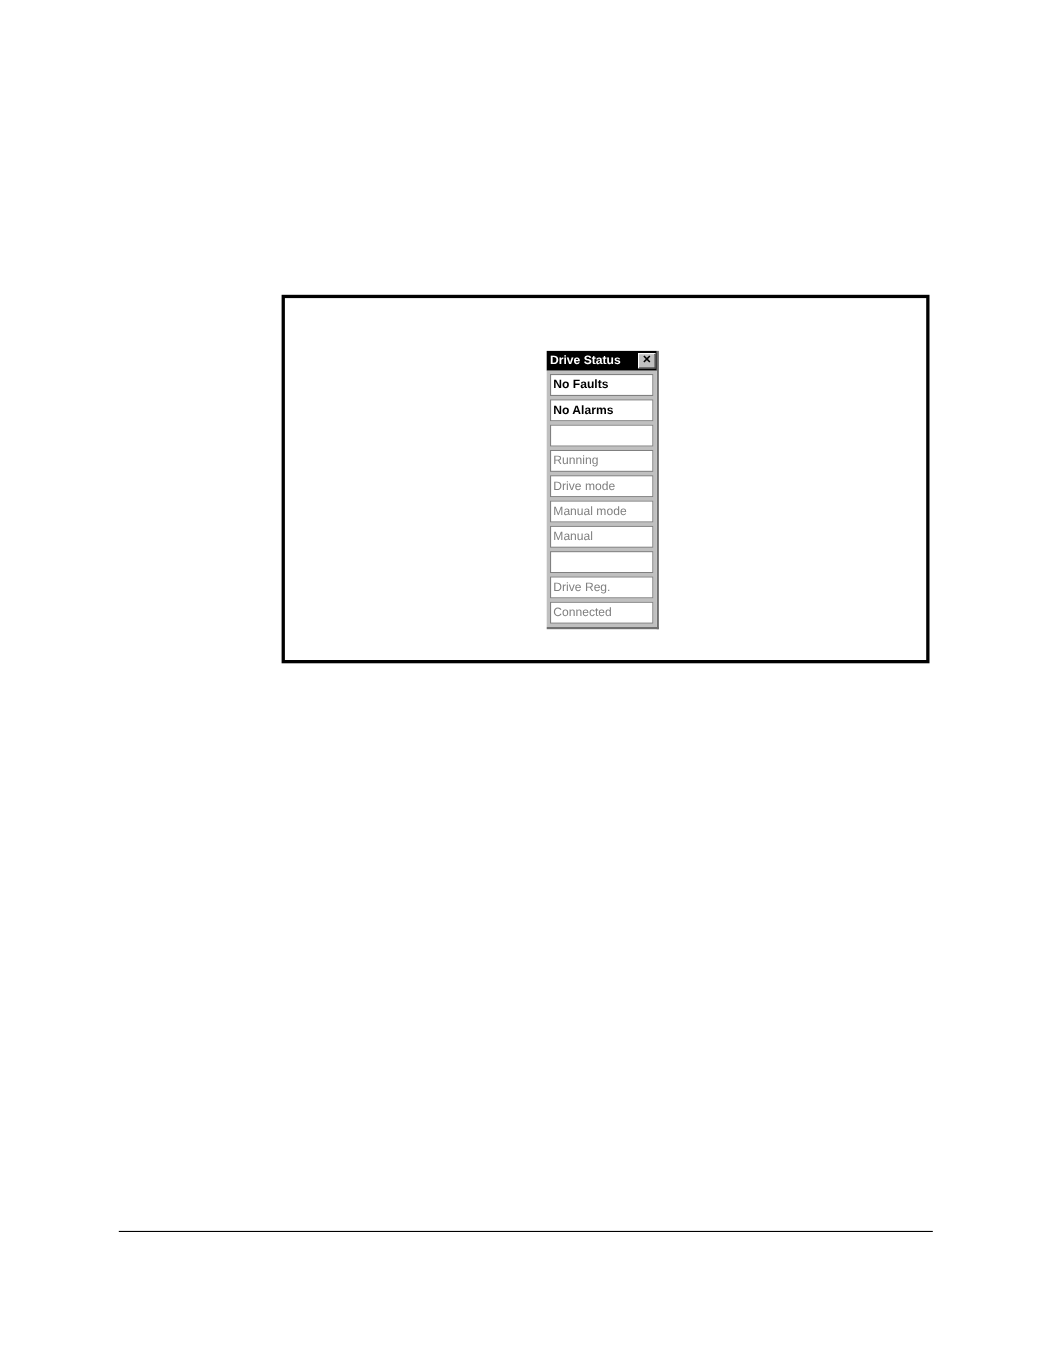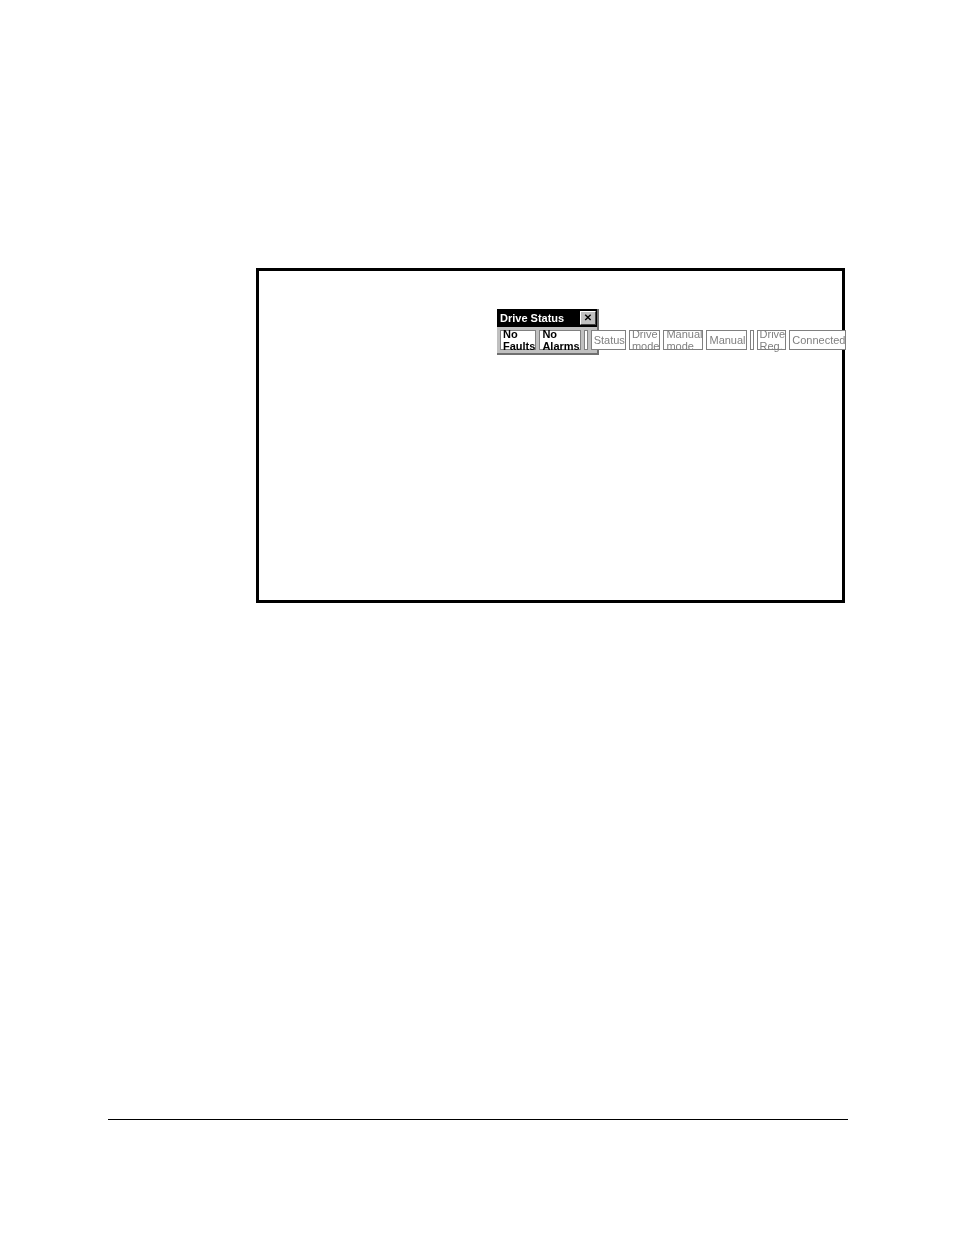--- a/index.html
+++ b/index.html
@@ -22,21 +22,21 @@
       top: 268px;
       width: 589px;
       height: 335px;
       border: 3px solid #000000;
       background: #ffffff;
     }
     
     .drive-status-panel {
       position: absolute;
       left: 238px;
-      top: 38px;
+      top: 48px;
       width: 102px;
       border-right: 2px solid #707070;
       border-bottom: 2px solid #707070;
     }
     
     .titlebar {
       background: #000000;
       color: #ffffff;
       height: 18px;
       display: flex;
@@ -71,21 +71,21 @@
       font-size: 10px;
       font-weight: bold;
       line-height: 1;
       font-family: Arial, sans-serif;
     }
     
     .status-body {
       background: #c0c0c0;
       padding: 3px 3px 3px 3px;
       display: flex;
-      flex-direction: row;
+      flex-direction: column;
       gap: 3px;
     }
     
     .bold-field {
       font-weight: bold;
       color: #000000;
     }
     
     .gray-field {
       color: #808080;
@@ -125,21 +125,21 @@
       <div class="status-wrapper bold-field">
         <span>No Faults</span>
       </div>
       <div class="status-wrapper bold-field">
         <span>No Alarms</span>
       </div>
       <div class="status-wrapper">
         <span></span>
       </div>
       <div class="status-wrapper gray-field">
-        <span>Status</span>
+        <span>Running</span>
       </div>
       <div class="status-wrapper gray-field">
         <span>Drive mode</span>
       </div>
       <div class="status-wrapper gray-field">
         <span>Manual mode</span>
       </div>
       <div class="status-wrapper gray-field">
         <span>Manual</span>
       </div>

